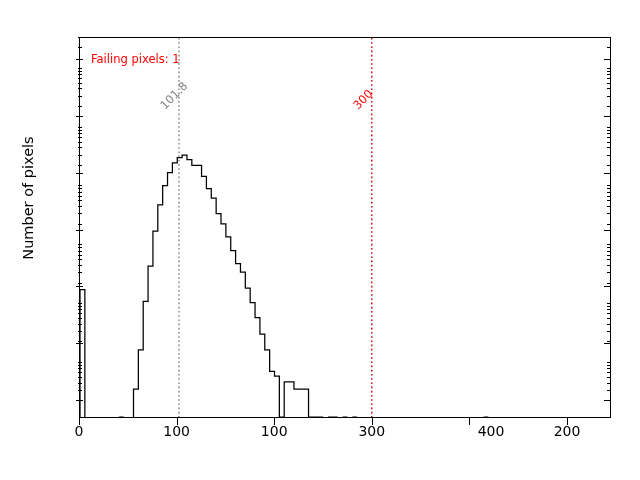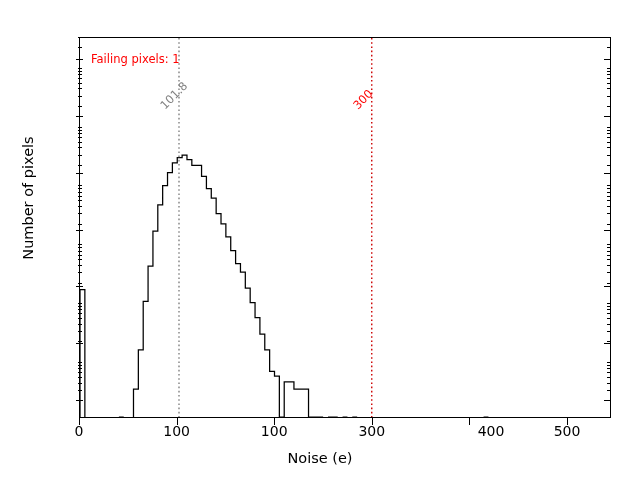--- a/index.html
+++ b/index.html
@@ -203,23 +203,22 @@
   <div class="xtick-major" style="left:274.2px;"></div>
   <div class="xtick-major" style="left:371.8px;"></div>
   <div class="xtick-major" style="left:469.4px;"></div>
   <div class="xtick-major" style="left:567px;"></div>
 
   <div class="xtick-label" style="left:79px;">0</div>
   <div class="xtick-label" style="left:176.6px;">100</div>
   <div class="xtick-label" style="left:274.2px;">100</div>
   <div class="xtick-label" style="left:371.8px;">300</div>
   <div class="xtick-label" style="left:491px;">400</div>
-  <div class="xtick-label" style="left:567px;">500</div>
-
-  <div id="x-axis-label">Noise (e)</div>
+  <div class="xtick-label" style="left:567px;">200</div>
+
 
   <div id="plot-area">
     <svg class="hist-svg" id="hist-svg" width="530" height="379">
         <path d="M0.00,379.00 L0.00,251.67 L4.86,251.67 L4.86,379.00 M38.90,379.00 L38.90,379.00 L43.76,379.00 L43.76,379.00 M53.49,379.00 L53.49,351.08 L58.35,351.08 L58.35,311.94 L63.21,311.94 L63.21,263.28 L68.07,263.28 L68.07,228.05 L72.94,228.05 L72.94,193.16 L77.80,193.16 L77.80,166.99 L82.66,166.99 L82.66,147.62 L87.52,147.62 L87.52,134.64 L92.39,134.64 L92.39,124.91 L97.25,124.91 L97.25,119.70 L102.11,119.70 L102.11,117.03 L106.97,117.03 L106.97,121.66 L111.83,121.66 L111.83,127.33 L116.70,127.33 L116.70,127.33 L121.56,127.33 L121.56,138.28 L126.42,138.28 L126.42,150.62 L131.28,150.62 L131.28,160.14 L136.15,160.14 L136.15,175.54 L141.01,175.54 L141.01,185.84 L145.87,185.84 L145.87,198.83 L150.73,198.83 L150.73,212.52 L155.60,212.52 L155.60,225.50 L160.46,225.50 L160.46,234.05 L165.32,234.05 L165.32,250.03 L170.18,250.03 L170.18,264.65 L175.05,264.65 L175.05,279.59 L179.91,279.59 L179.91,296.20 L184.77,296.20 L184.77,311.94 L189.63,311.94 L189.63,333.47 L194.50,333.47 L194.50,338.10 L199.36,338.10 L199.36,379.00 L204.22,379.00 L204.22,343.77 L209.08,343.77 L209.08,343.77 L213.94,343.77 L213.94,351.08 L218.81,351.08 L218.81,351.08 L223.67,351.08 L223.67,351.08 L228.53,351.08 L228.53,379.00 L233.39,379.00 L233.39,379.00 L238.26,379.00 L238.26,379.00 L243.12,379.00 L243.12,379.00 M247.98,379.00 L247.98,379.00 L252.84,379.00 L252.84,379.00 L257.71,379.00 L257.71,379.00 M262.57,379.00 L262.57,379.00 L267.43,379.00 L267.43,379.00 M272.29,379.00 L272.29,379.00 L277.16,379.00 L277.16,379.00 M403.58,379.00 L403.58,379.00 L408.44,379.00 L408.44,379.00 " fill="none" stroke="#000000" stroke-width="1.25"></path>
         <line x1="98.99816513761468" x2="98.99816513761468" y1="0" y2="379" stroke="#808080" stroke-width="1.4" stroke-dasharray="1.6,2.6" stroke-linecap="butt"></line>
         <line x1="291.7431192660551" x2="291.7431192660551" y1="0" y2="379" stroke="#cc0000" stroke-width="1.4" stroke-dasharray="1.6,2.6" stroke-linecap="butt"></line>
       </svg>
   </div>
 
   <div id="failing-pixels">Failing pixels: 1</div>

